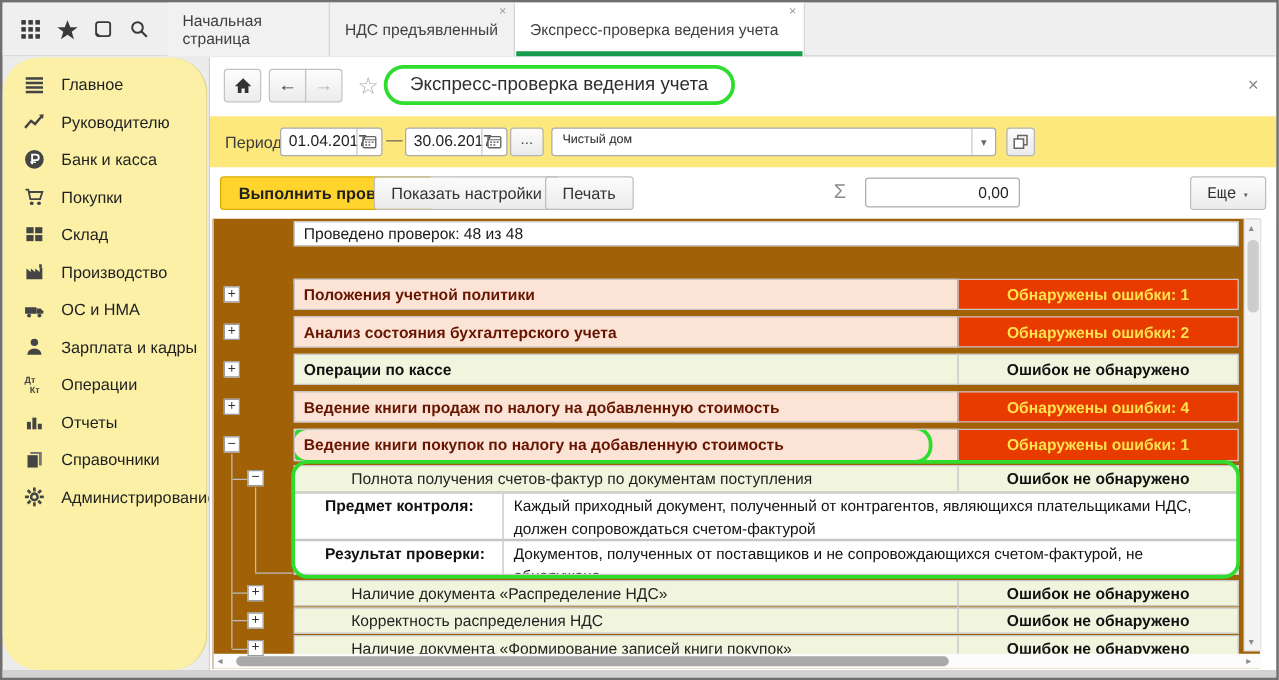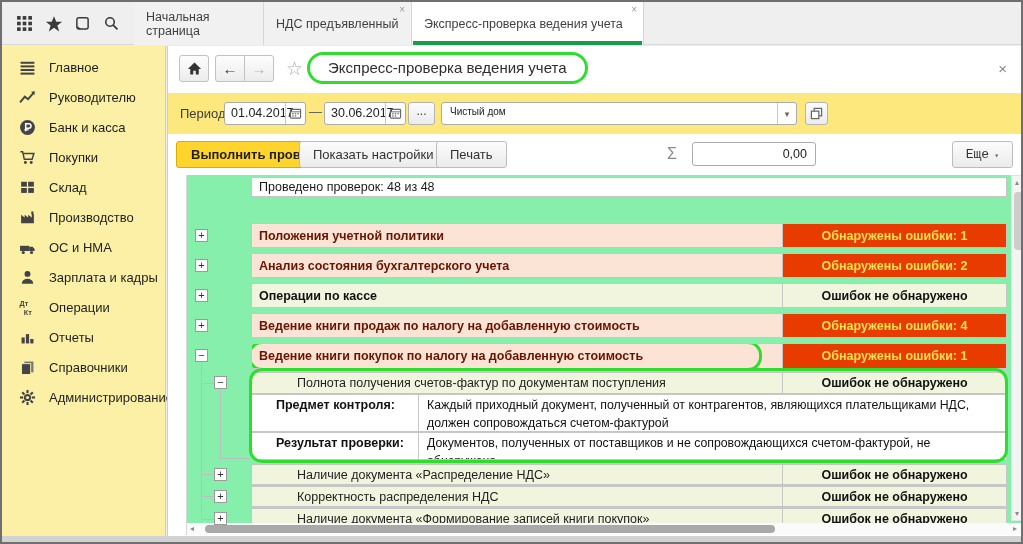--- a/index.html
+++ b/index.html
@@ -14,21 +14,21 @@
   .topbar{position:absolute;left:0;top:0;width:100%;height:43px;background:#efefef;border-bottom:1px solid #d9d9d9;}
   .tb-icons{position:absolute;left:0;top:0;height:43px;width:132px;display:flex;align-items:center;justify-content:center;gap:9px;}
   .tb-icon{width:20px;height:20px;display:flex;align-items:center;justify-content:center;cursor:pointer;}
   .tabs{position:absolute;left:132px;top:0;height:43px;display:flex;}
   .tab{position:relative;height:43px;display:flex;align-items:center;padding:0 12px;border-right:1px solid #d6d6d6;color:#3f3f3f;font-size:12.5px;background:#f1f1f1;cursor:pointer;}
   .tab.active{background:#ffffff;}
   .tab.active::after{content:'';position:absolute;left:1px;right:1px;bottom:0;height:4px;background:var(--tab-green);}
   .tab-close{position:absolute;top:3px;right:6px;font-size:10px;color:#9a9a9a;line-height:1;cursor:pointer;}
 
   
-  .sidebar{position:absolute;left:0;top:44px;width:164px;bottom:6px;background:var(--sb-yellow);border-right:1px solid #ddd190;padding-top:6px;}
+  .sidebar{position:absolute;left:0;top:44px;width:164px;bottom:6px;background:var(--sb-yellow);border-right:1px solid #ddd190;padding-top:6px;border-radius:29px;}
   .sb-item{display:flex;align-items:center;height:30px;padding-left:16px;gap:13px;font-size:13px;color:#1f1f1f;cursor:pointer;}
   .sb-icon{width:18px;height:17px;flex:none;display:flex;align-items:center;justify-content:center;}
 
   .bottom-strip{position:absolute;left:0;bottom:0;width:100%;height:6px;background:#d2d2d2;}
 
   
   .main{position:absolute;left:165px;top:44px;right:0;bottom:6px;background:#fff;border-left:1px solid #cfcfcf;}
   .mheader{position:absolute;left:0;top:0;width:100%;height:47px;background:#fff;}
   .nav-btn{position:absolute;top:9px;width:30px;height:27px;border:1px solid #c2c2c2;border-radius:3px;background:linear-gradient(#fdfdfd,#ececec);display:flex;align-items:center;justify-content:center;font-size:15px;color:#333;cursor:pointer;}
   .nav-back{left:47px;border-top-right-radius:0;border-bottom-right-radius:0;font-weight:bold;}
@@ -53,21 +53,21 @@
   
   .toolbar{position:absolute;left:0;top:88px;width:100%;height:41px;background:#fff;}
   .run-btn{position:absolute;left:8px;top:7px;height:27px;padding:0 14px;background:#ffd42c;border:1px solid #d9ac00;border-radius:3px;font-weight:bold;font-size:13px;color:#1f1f1f;cursor:pointer;}
   .gbtn{position:absolute;top:7px;height:27px;border:1px solid #bdbdbd;border-radius:3px;background:linear-gradient(#fcfcfc,#ebebeb);font-size:13px;color:#333;padding:0 13px;cursor:pointer;font-family:inherit;}
   .sigma{position:absolute;left:499px;top:11px;color:#8a8a8a;font-size:16px;}
   .sum-input{position:absolute;left:524px;top:8px;width:124px;height:24px;border:1px solid #ababab;border-radius:3px;text-align:right;padding-right:8px;font-size:12.5px;color:#222;background:#fff;line-height:22px;}
   .more-btn{right:8px;font-family:Liberation Mono, monospace;}
   .more-caret{font-size:8px;color:#666;margin-left:5px;}
 
   
-  .table-region{position:absolute;left:18px;top:129px;width:838px;height:360px;background:#86efac;border-left:1px solid #d8d8d8;}
+  .table-region{position:absolute;left:2px;top:129px;width:838px;height:360px;background:#a16207;border-left:1px solid #d8d8d8;}
   .trow{position:absolute;left:0;width:820px;}
   .cell{border:1px solid #c6c6c6;font-size:12.5px;overflow:hidden;}
   .gutter{position:absolute;left:0;top:0;bottom:0;width:64px;}
   .expd{position:absolute;width:13px;height:13px;border:1px solid #9b9b9b;background:#fff;font-size:11px;line-height:10px;text-align:center;color:#333;cursor:pointer;z-index:3;}
   .lv1{left:8px;} .lv2{left:27px;}
   .infocell{position:absolute;left:64px;width:756px;top:0;bottom:0;display:flex;align-items:center;padding-left:7px;}
   .namecell{position:absolute;left:64px;width:532px;top:0;bottom:0;display:flex;align-items:center;padding-left:7px;}
   .statcell{position:absolute;left:595px;width:225px;top:0;bottom:0;display:flex;align-items:center;justify-content:center;font-weight:bold;}
   .tone-plain .infocell{background:#fff;color:#1a1a1a;}
   .tone-error-soft .infocell{background:var(--pink);color:#4f1300;margin-top:28px;}

